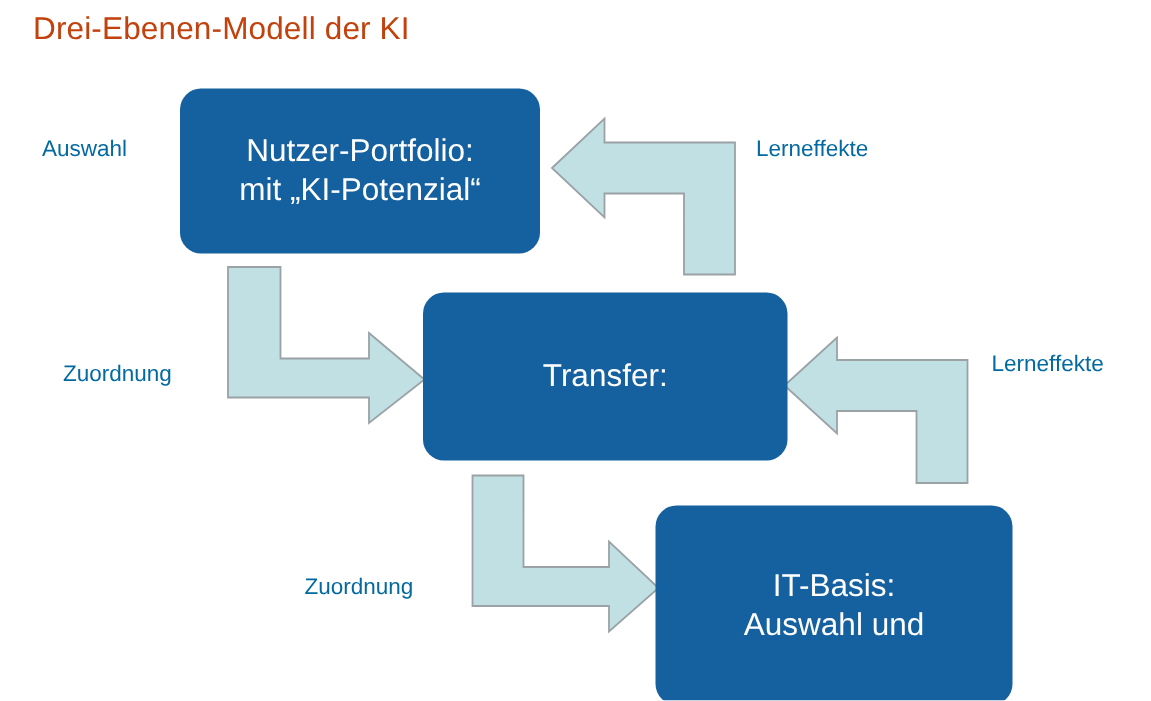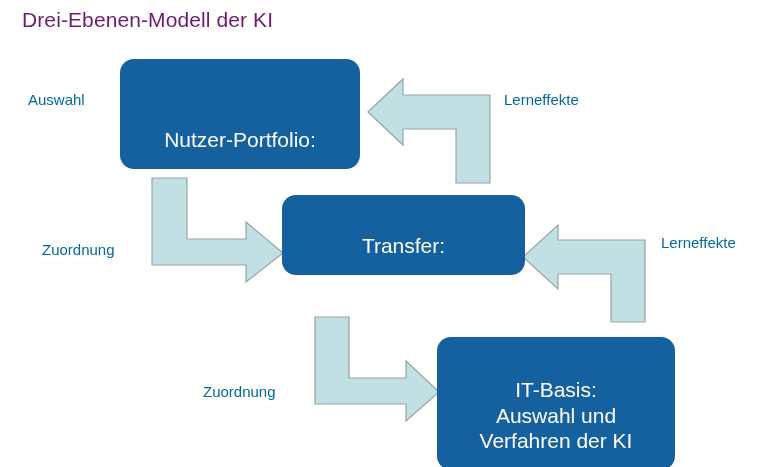--- a/index.html
+++ b/index.html
@@ -15,31 +15,31 @@
     width: 767px;
     height: 467px;
     background: #ffffff;
     overflow: hidden;
   }
   .title {
     position: absolute;
     left: 22px;
     top: 8px;
     font-size: 21px;
-    color: #701a75;
+    color: #c2410c;
     letter-spacing: 0.1px;
     white-space: nowrap;
   }
   .node {
     position: absolute;
     border-radius: 14px;
     background: #15609F;
     color: #ffffff;
     display: flex;
-    align-items: flex-end;
+    align-items: center;
     justify-content: center;
     text-align: center;
     line-height: 1.22;
     font-size: 21px;
     box-sizing: border-box;
     padding: 16px 10px;
   }
   .node .lines {
     width: 100%;
   }
@@ -93,34 +93,34 @@
 
   <div class="arrow" style="left:314px; top:316px; width:126px; height:106px;">
     <svg width="126" height="106" viewBox="0 0 126 106">
       <polygon class="arrow-shape" points="1,1 35,1 35,62 92,62 92,45 125,76 92,105 92,88 1,88"></polygon>
     </svg>
   </div>
 
   <div class="node" style="left:120px; top:59px; width:240px; height:110px;">
     <div class="lines">
       <div>Nutzer-Portfolio:</div>
+      <div>mit „KI-Potenzial“</div>
     </div>
   </div>
 
-  <div class="node" style="left:282px; top:195px; width:243px; height:80px;">
+  <div class="node" style="left:282px; top:195px; width:243px; height:112px;">
     <div class="lines">
       <div>Transfer:</div>
     </div>
   </div>
 
   <div class="node" style="left:437px; top:337px; width:238px; height:133px;">
     <div class="lines">
       <div>IT-Basis:</div>
       <div>Auswahl und</div>
-      <div>Verfahren der KI</div>
     </div>
   </div>
 
   <div class="edge-label" style="left:28px; top:91px;">Auswahl</div>
 
   <div class="edge-label" style="left:504px; top:91px;">Lerneffekte</div>
 
   <div class="edge-label" style="left:42px; top:241px;">Zuordnung</div>
 
   <div class="edge-label" style="left:661px; top:234px;">Lerneffekte</div>

